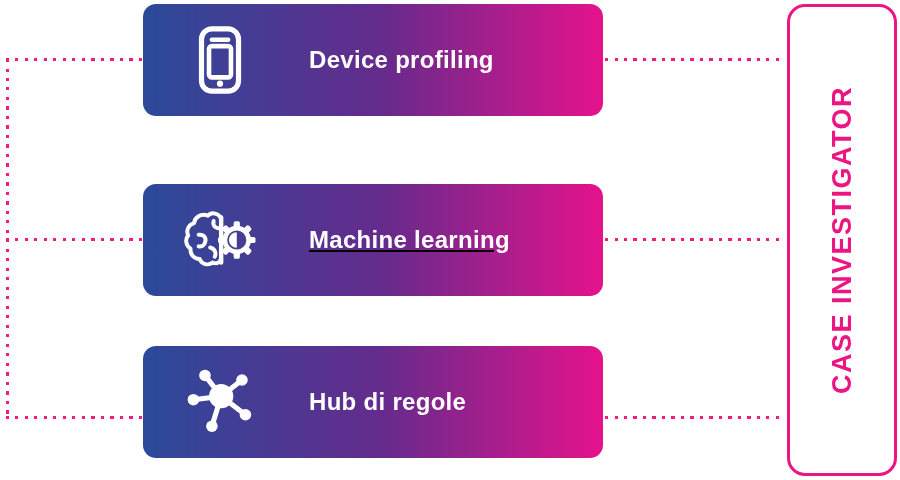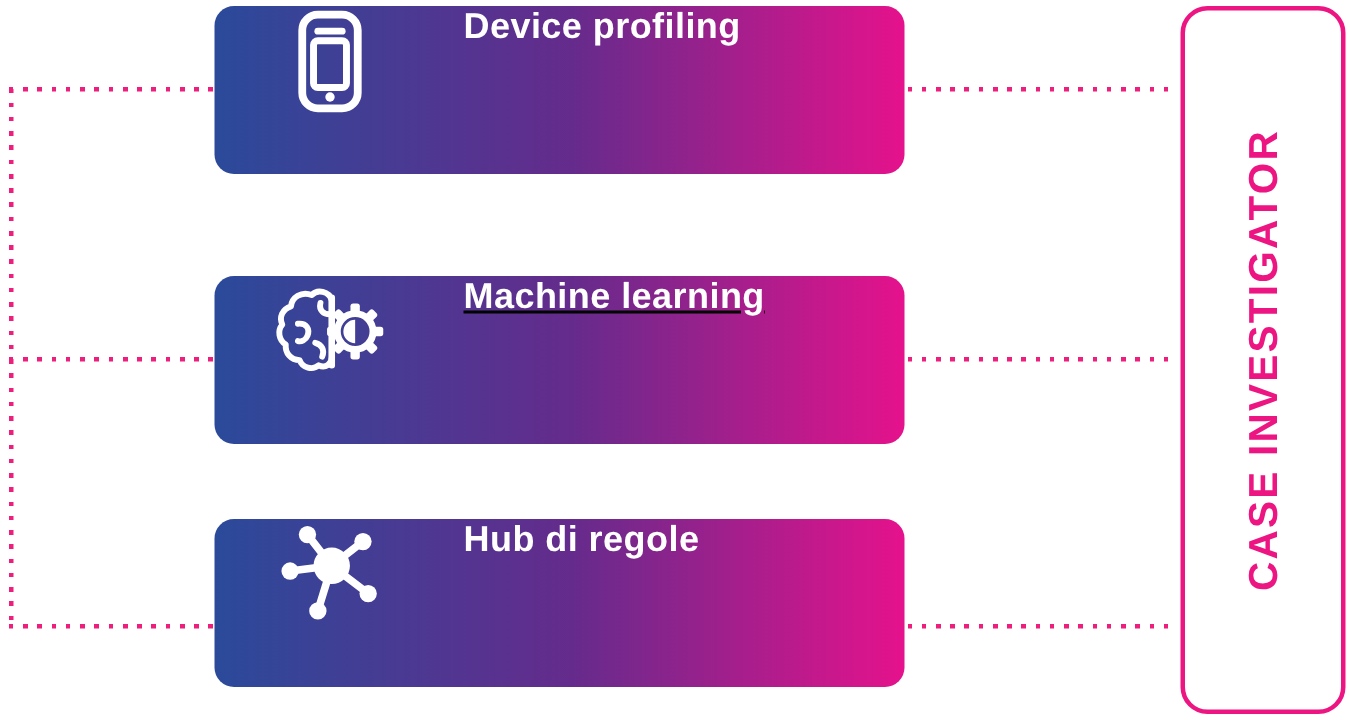--- a/index.html
+++ b/index.html
@@ -17,21 +17,21 @@
     background:#ffffff;
     overflow:hidden;
     font-family:"Liberation Sans", sans-serif;
   }
   
   .card{
     position:absolute;
     left:143px;width:460px;height:112px;
     border-radius:13px;
     background:linear-gradient(90deg, var(--grad-start) 0%, var(--grad-mid) 52%, var(--grad-end) 100%);
-    display:flex;align-items:flex-start;
+    display:flex;align-items:center;
     padding-left:40px;
   }
   .card-1{top:4px;}
   .card-2{top:184px;text-decoration:underline;}
   .card-3{top:346px;}
   .card .icon{width:74px;height:74px;flex:0 0 74px;}
   .card .label{
     margin-left:52px;
     color:#ffffff;
     font-size:24px;

